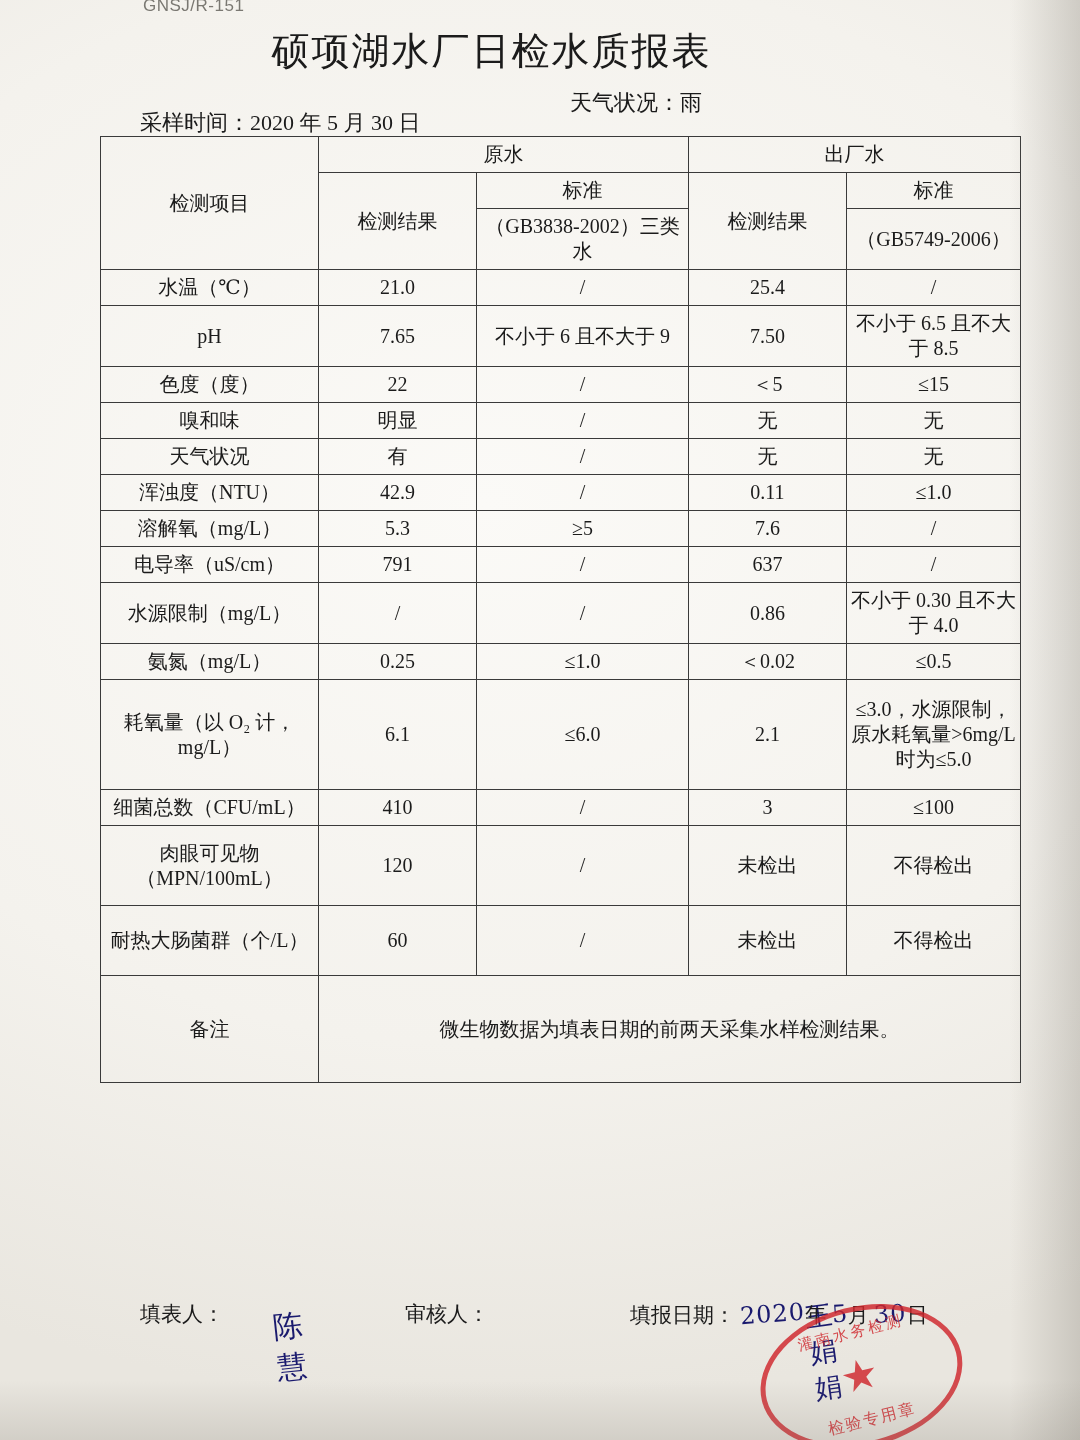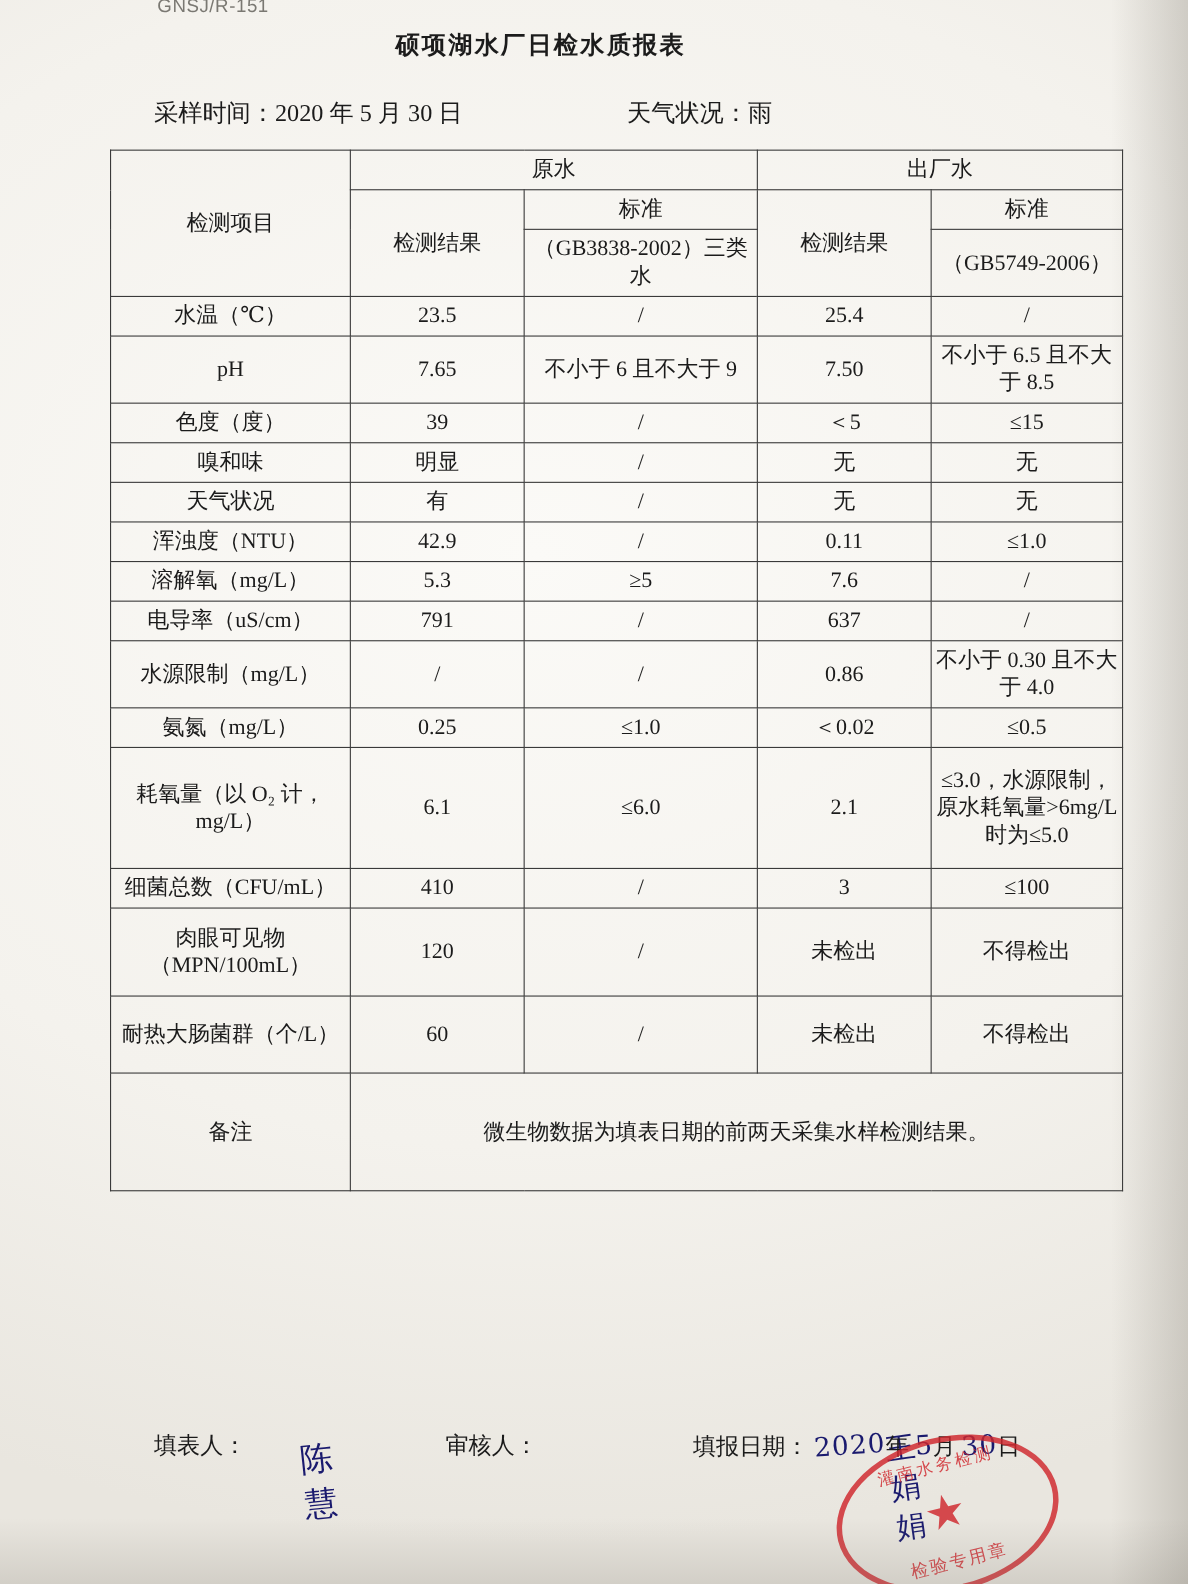--- a/index.html
+++ b/index.html
@@ -48,34 +48,34 @@
     letter-spacing: 0.5px;
     font-family: "Liberation Sans", sans-serif;
   }
 
   .title {
     position: absolute;
     top: 26px;
     left: 0;
     width: 983px;
     text-align: center;
-    font-size: 22px;
-    font-weight: bold;
+    font-size: 38px;
+    font-weight: normal;
     letter-spacing: 2px;
   }
 
   .meta-row {
     position: absolute;
     top: 88px;
     left: 140px;
     width: 810px;
     display: flex;
     font-size: 22px;
   }
-  .meta-sample { width: 430px; }
+  .meta-sample { width: 430px; margin-top: 20px; }
   .meta-weather { }
 
   table.report {
     position: absolute;
     top: 136px;
     left: 100px;
     width: 920px;
     border-collapse: collapse;
     table-layout: fixed;
   }
@@ -227,35 +227,35 @@
       <td>标准</td>
     </tr>
     <tr>
       <td class="std-sub">（GB3838-2002）三类水</td>
       <td class="std-sub">（GB5749-2006）</td>
     </tr>
   </thead>
   <tbody>
     <tr>
       <td class="item-cell">水温（℃）</td>
-      <td>23.5</td>
+      <td>21.0</td>
       <td>/</td>
       <td>25.4</td>
       <td>/</td>
     </tr>
     <tr>
       <td class="item-cell">pH</td>
       <td>7.65</td>
       <td>不小于 6 且不大于 9</td>
       <td>7.50</td>
       <td>不小于 6.5 且不大于 8.5</td>
     </tr>
     <tr>
       <td class="item-cell">色度（度）</td>
-      <td>39</td>
+      <td>22</td>
       <td>/</td>
       <td>＜5</td>
       <td>≤15</td>
     </tr>
     <tr>
       <td class="item-cell">嗅和味</td>
       <td>明显</td>
       <td>/</td>
       <td>无</td>
       <td>无</td>

